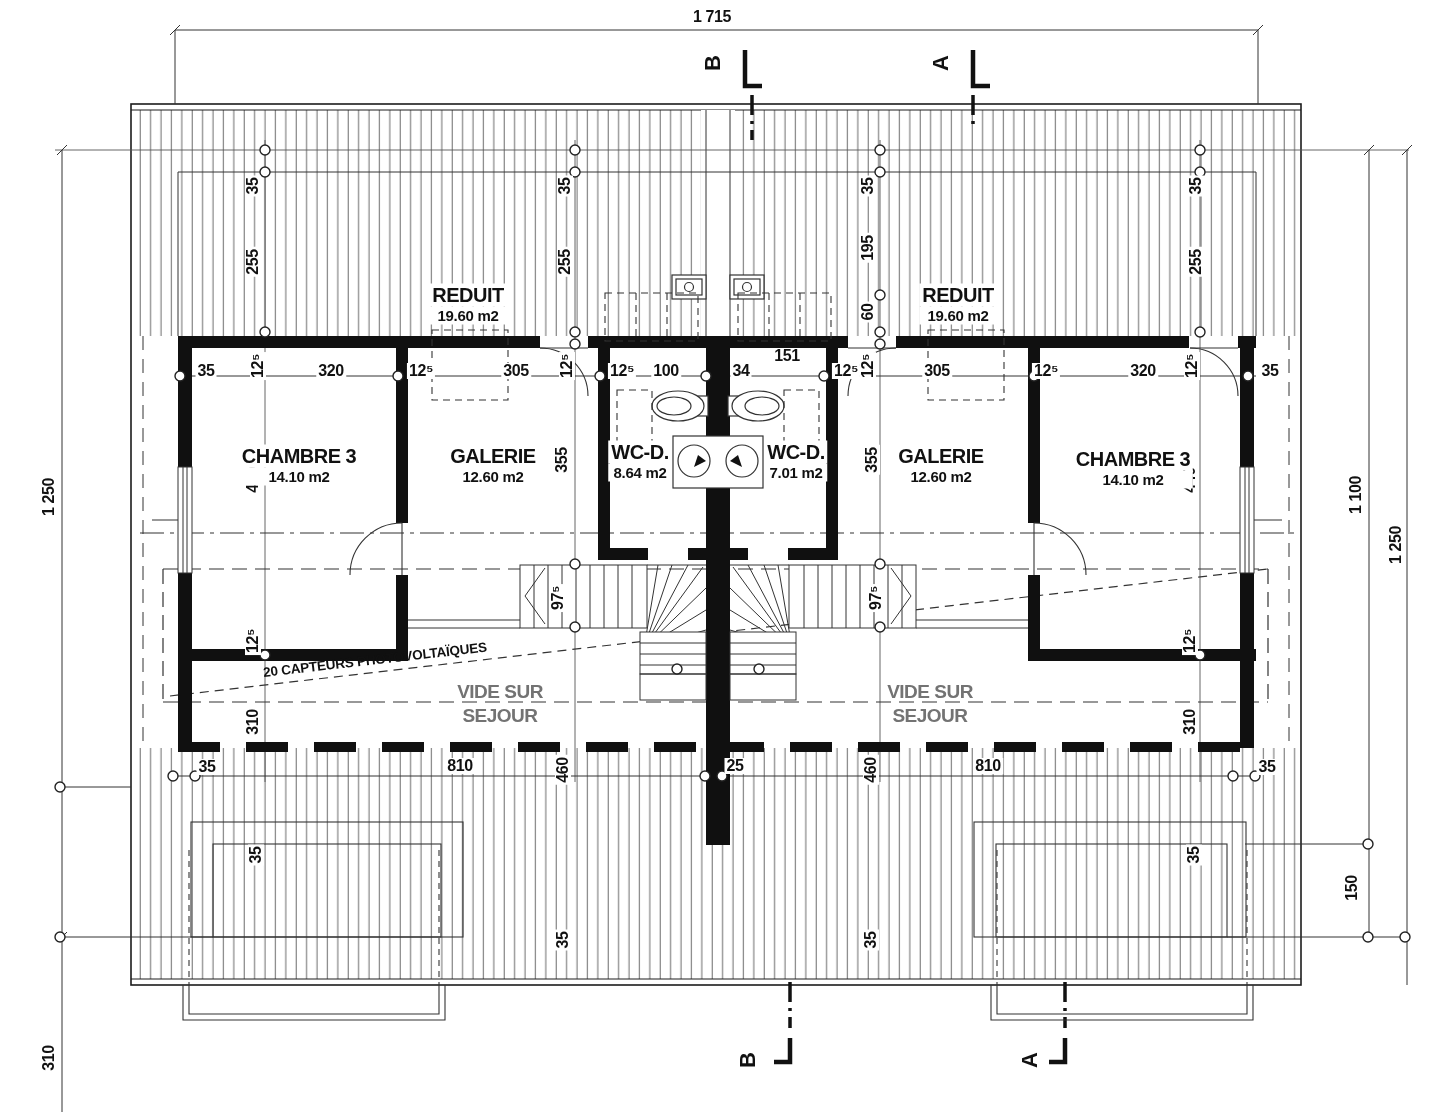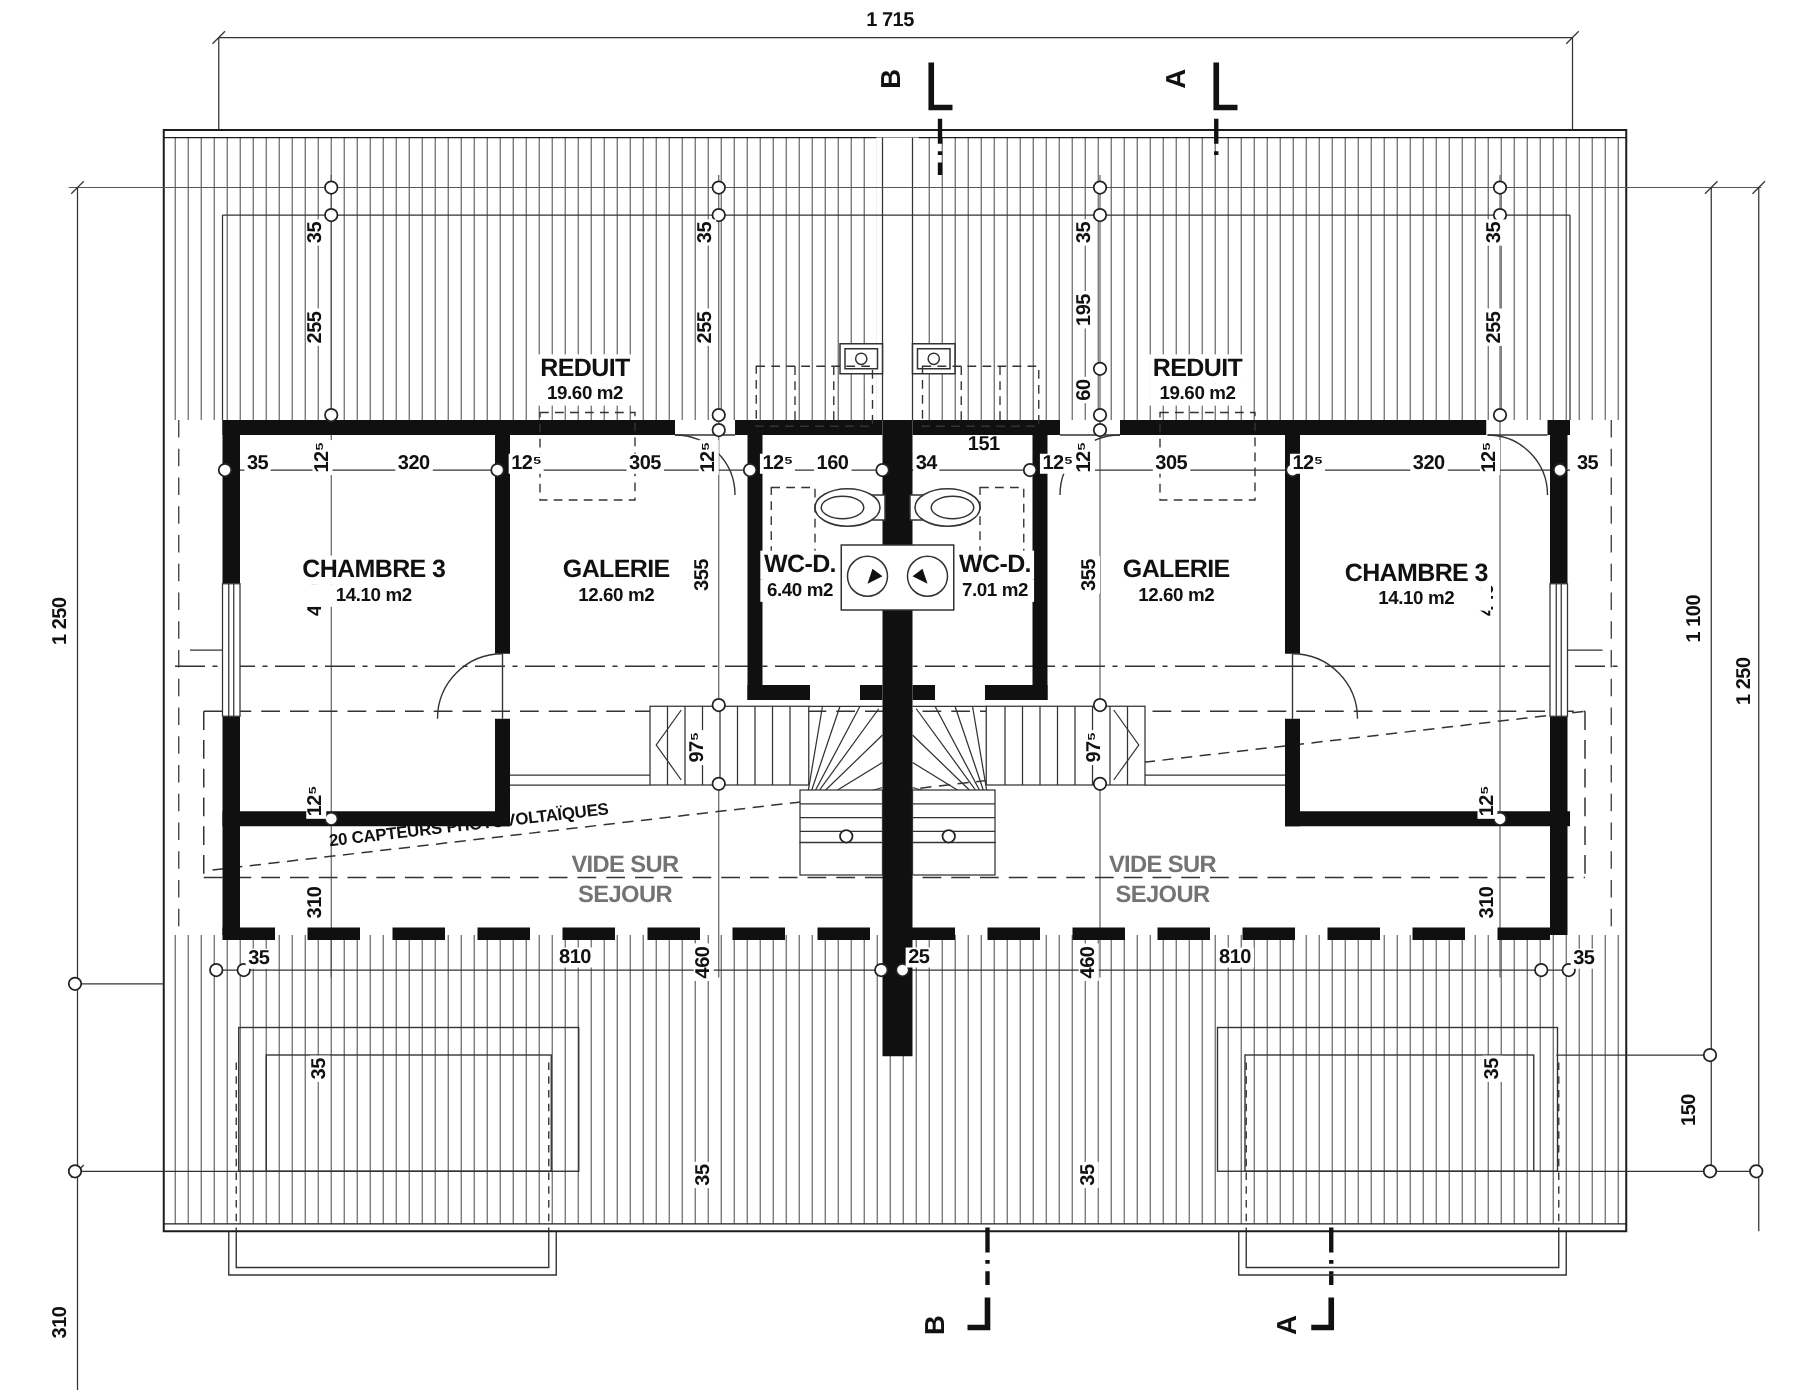--- a/index.html
+++ b/index.html
@@ -284,21 +284,21 @@
       <span class="dim rot" style="left: 868px; top: 312px;">60</span>
       <span class="dim rot" style="left: 1196px; top: 186px;">35</span>
       <span class="dim rot" style="left: 1196px; top: 262px;">255</span>
       <span class="dim" style="left: 206px; top: 371px;">35</span>
       <span class="dim rot" style="left: 258px; top: 366px;">12⁵</span>
       <span class="dim" style="left: 331px; top: 371px;">320</span>
       <span class="dim" style="left: 421px; top: 371px;">12⁵</span>
       <span class="dim" style="left: 516px; top: 371px;">305</span>
       <span class="dim rot" style="left: 567px; top: 366px;">12⁵</span>
       <span class="dim" style="left: 622px; top: 371px;">12⁵</span>
-      <span class="dim" style="left: 666px; top: 371px;">160</span>
+      <span class="dim" style="left: 666px; top: 371px;">100</span>
       <span class="dim" style="left: 741px; top: 371px;">34</span>
       <span class="dim" style="left: 787px; top: 356px;">151</span>
       <span class="dim" style="left: 846px; top: 371px;">12⁵</span>
       <span class="dim rot" style="left: 868px; top: 366px;">12⁵</span>
       <span class="dim" style="left: 937px; top: 371px;">305</span>
       <span class="dim" style="left: 1046px; top: 371px;">12⁵</span>
       <span class="dim" style="left: 1143px; top: 371px;">320</span>
       <span class="dim rot" style="left: 1192px; top: 366px;">12⁵</span>
       <span class="dim" style="left: 1270px; top: 371px;">35</span>
       <span class="dim rot" style="left: 253px; top: 480px;">440</span>
@@ -325,21 +325,21 @@
       <div class="room" style="left: 299px; top: 465px;">
         <div class="nm">CHAMBRE 3</div>
         <div class="ar">14.10 m2</div>
       </div>
       <div class="room" style="left: 493px; top: 465px;">
         <div class="nm">GALERIE</div>
         <div class="ar">12.60 m2</div>
       </div>
       <div class="room" style="left: 640px; top: 461px;">
         <div class="nm">WC-D.</div>
-        <div class="ar">6.40 m2</div>
+        <div class="ar">8.64 m2</div>
       </div>
       <div class="room" style="left: 796px; top: 461px;">
         <div class="nm">WC-D.</div>
         <div class="ar">7.01 m2</div>
       </div>
       <div class="room" style="left: 941px; top: 465px;">
         <div class="nm">GALERIE</div>
         <div class="ar">12.60 m2</div>
       </div>
       <div class="room" style="left: 1133px; top: 468px;">

